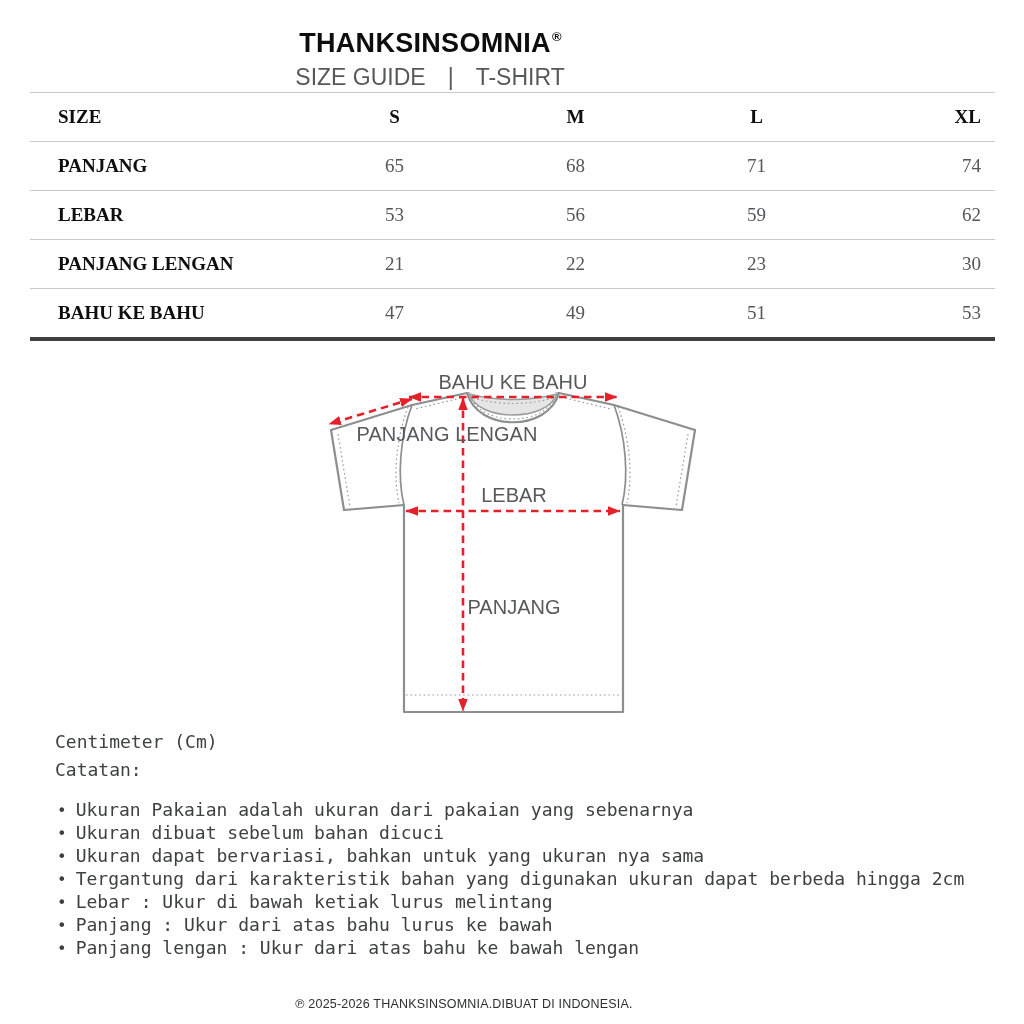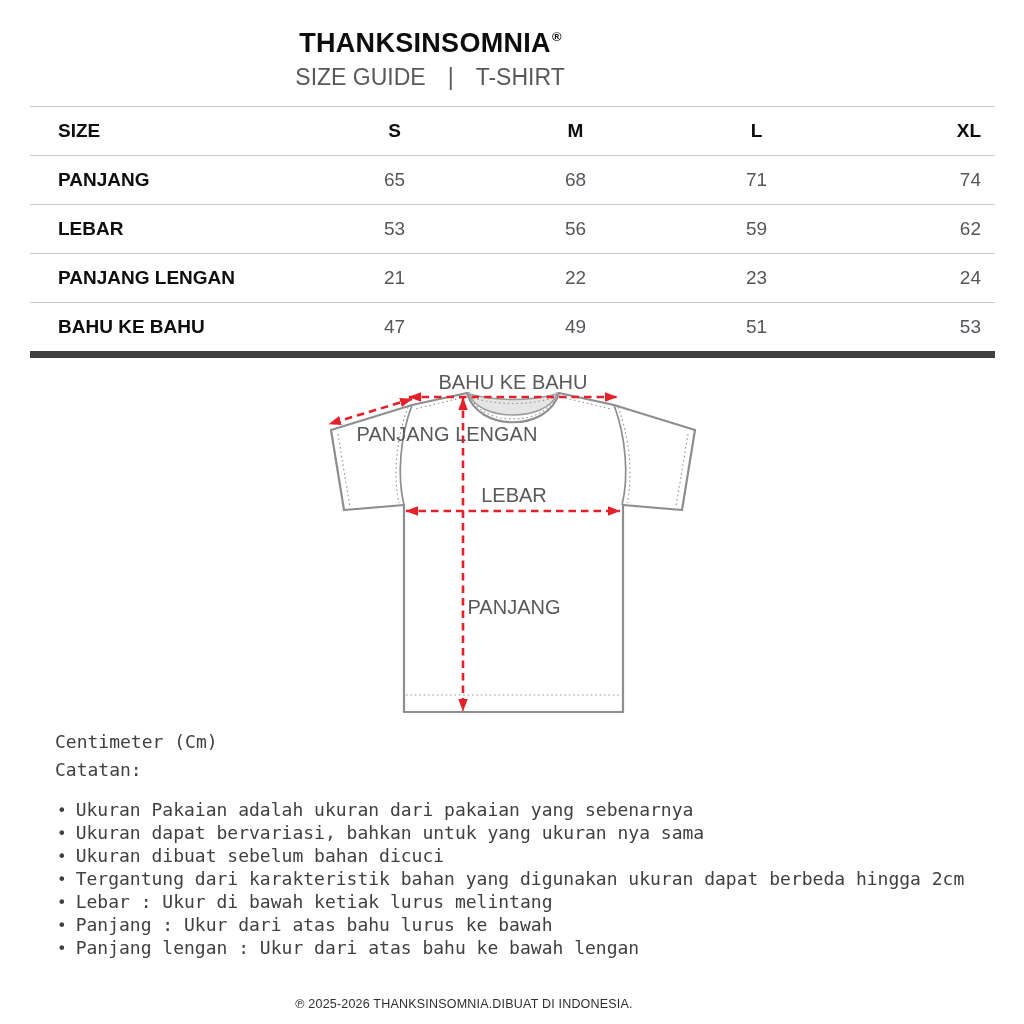--- a/index.html
+++ b/index.html
@@ -7,23 +7,23 @@
          font-family:"Liberation Sans", sans-serif; }
 
   
   .header { position:absolute; top:24px; left:0; width:860px; text-align:center; }
   .brand { font-size:27px; font-weight:bold; color:#0d0d0d; letter-spacing:0.3px; line-height:28px; }
   .brand sup { font-size:13px; font-weight:bold; position:relative; top:-1px; left:1px; }
   .subtitle { margin-top:8px; font-size:23px; color:#57585a; line-height:24px; }
   .subtitle .divider { display:inline-block; margin:0 22px; color:#57585a; }
 
   
-  .size-table { position:absolute; left:30px; top:106px; width:965px;
+  .size-table { position:absolute; left:30px; top:92px; width:965px;
                 border-collapse:collapse; table-layout:fixed;
-                border-bottom:7px solid #404040; }
+                border-bottom:4px solid #404040;font-family:Liberation Serif, serif; }
   .size-table td { border-top:1px solid #c9caca; height:46px; font-size:19px;
                    vertical-align:middle; overflow:hidden; white-space:nowrap; }
   .size-table td.lbl { text-align:left; padding-left:28px; font-weight:bold; color:#0e0e0e; }
   .size-table td.val { text-align:center; color:#55565a; }
   .size-table tr.hdr td.val { font-weight:bold; color:#0e0e0e; }
   .size-table td.last { text-align:right; padding-right:14px; }
   .c-lbl { width:274px; } .c-s { width:181px; } .c-last { width:148px; }
 
   
   .diagram { position:absolute; left:280px; top:355px; }
@@ -85,21 +85,21 @@
     <td class="val">53</td>
     <td class="val">56</td>
     <td class="val">59</td>
     <td class="val last">62</td>
   </tr>
   <tr>
     <td class="lbl">PANJANG LENGAN</td>
     <td class="val">21</td>
     <td class="val">22</td>
     <td class="val">23</td>
-    <td class="val last">24</td>
+    <td class="val last">30</td>
   </tr>
   <tr>
     <td class="lbl">BAHU KE BAHU</td>
     <td class="val">47</td>
     <td class="val">49</td>
     <td class="val">51</td>
     <td class="val last">53</td>
   </tr>
   </tbody>
 </table>
@@ -139,22 +139,22 @@
   <text class="dlabel" x="447" y="441">PANJANG LENGAN</text>
   <text class="dlabel" x="514" y="502">LEBAR</text>
   <text class="dlabel" x="514" y="614">PANJANG</text>
 </svg>
 
 <div class="notes">
   <div class="unit">Centimeter (Cm)</div>
   <div class="heading">Catatan:</div>
   <ul>
     <li><span class="blt">•</span><span>Ukuran Pakaian adalah ukuran dari pakaian yang sebenarnya</span></li>
+    <li><span class="blt">•</span><span>Ukuran dibuat sebelum bahan dicuci</span></li>
     <li><span class="blt">•</span><span>Ukuran dapat bervariasi, bahkan untuk yang ukuran nya sama</span></li>
-    <li><span class="blt">•</span><span>Ukuran dibuat sebelum bahan dicuci</span></li>
     <li><span class="blt">•</span><span>Tergantung dari karakteristik bahan yang digunakan ukuran dapat berbeda hingga 2cm</span></li>
     <li><span class="blt">•</span><span>Lebar : Ukur di bawah ketiak lurus melintang</span></li>
     <li><span class="blt">•</span><span>Panjang : Ukur dari atas bahu lurus ke bawah</span></li>
     <li><span class="blt">•</span><span>Panjang lengan : Ukur dari atas bahu ke bawah lengan</span></li>
   </ul>
 </div>
 
 <div class="footer">
   <div>℗ 2025-2026 THANKSINSOMNIA.DIBUAT DI INDONESIA.</div>
 </div>

